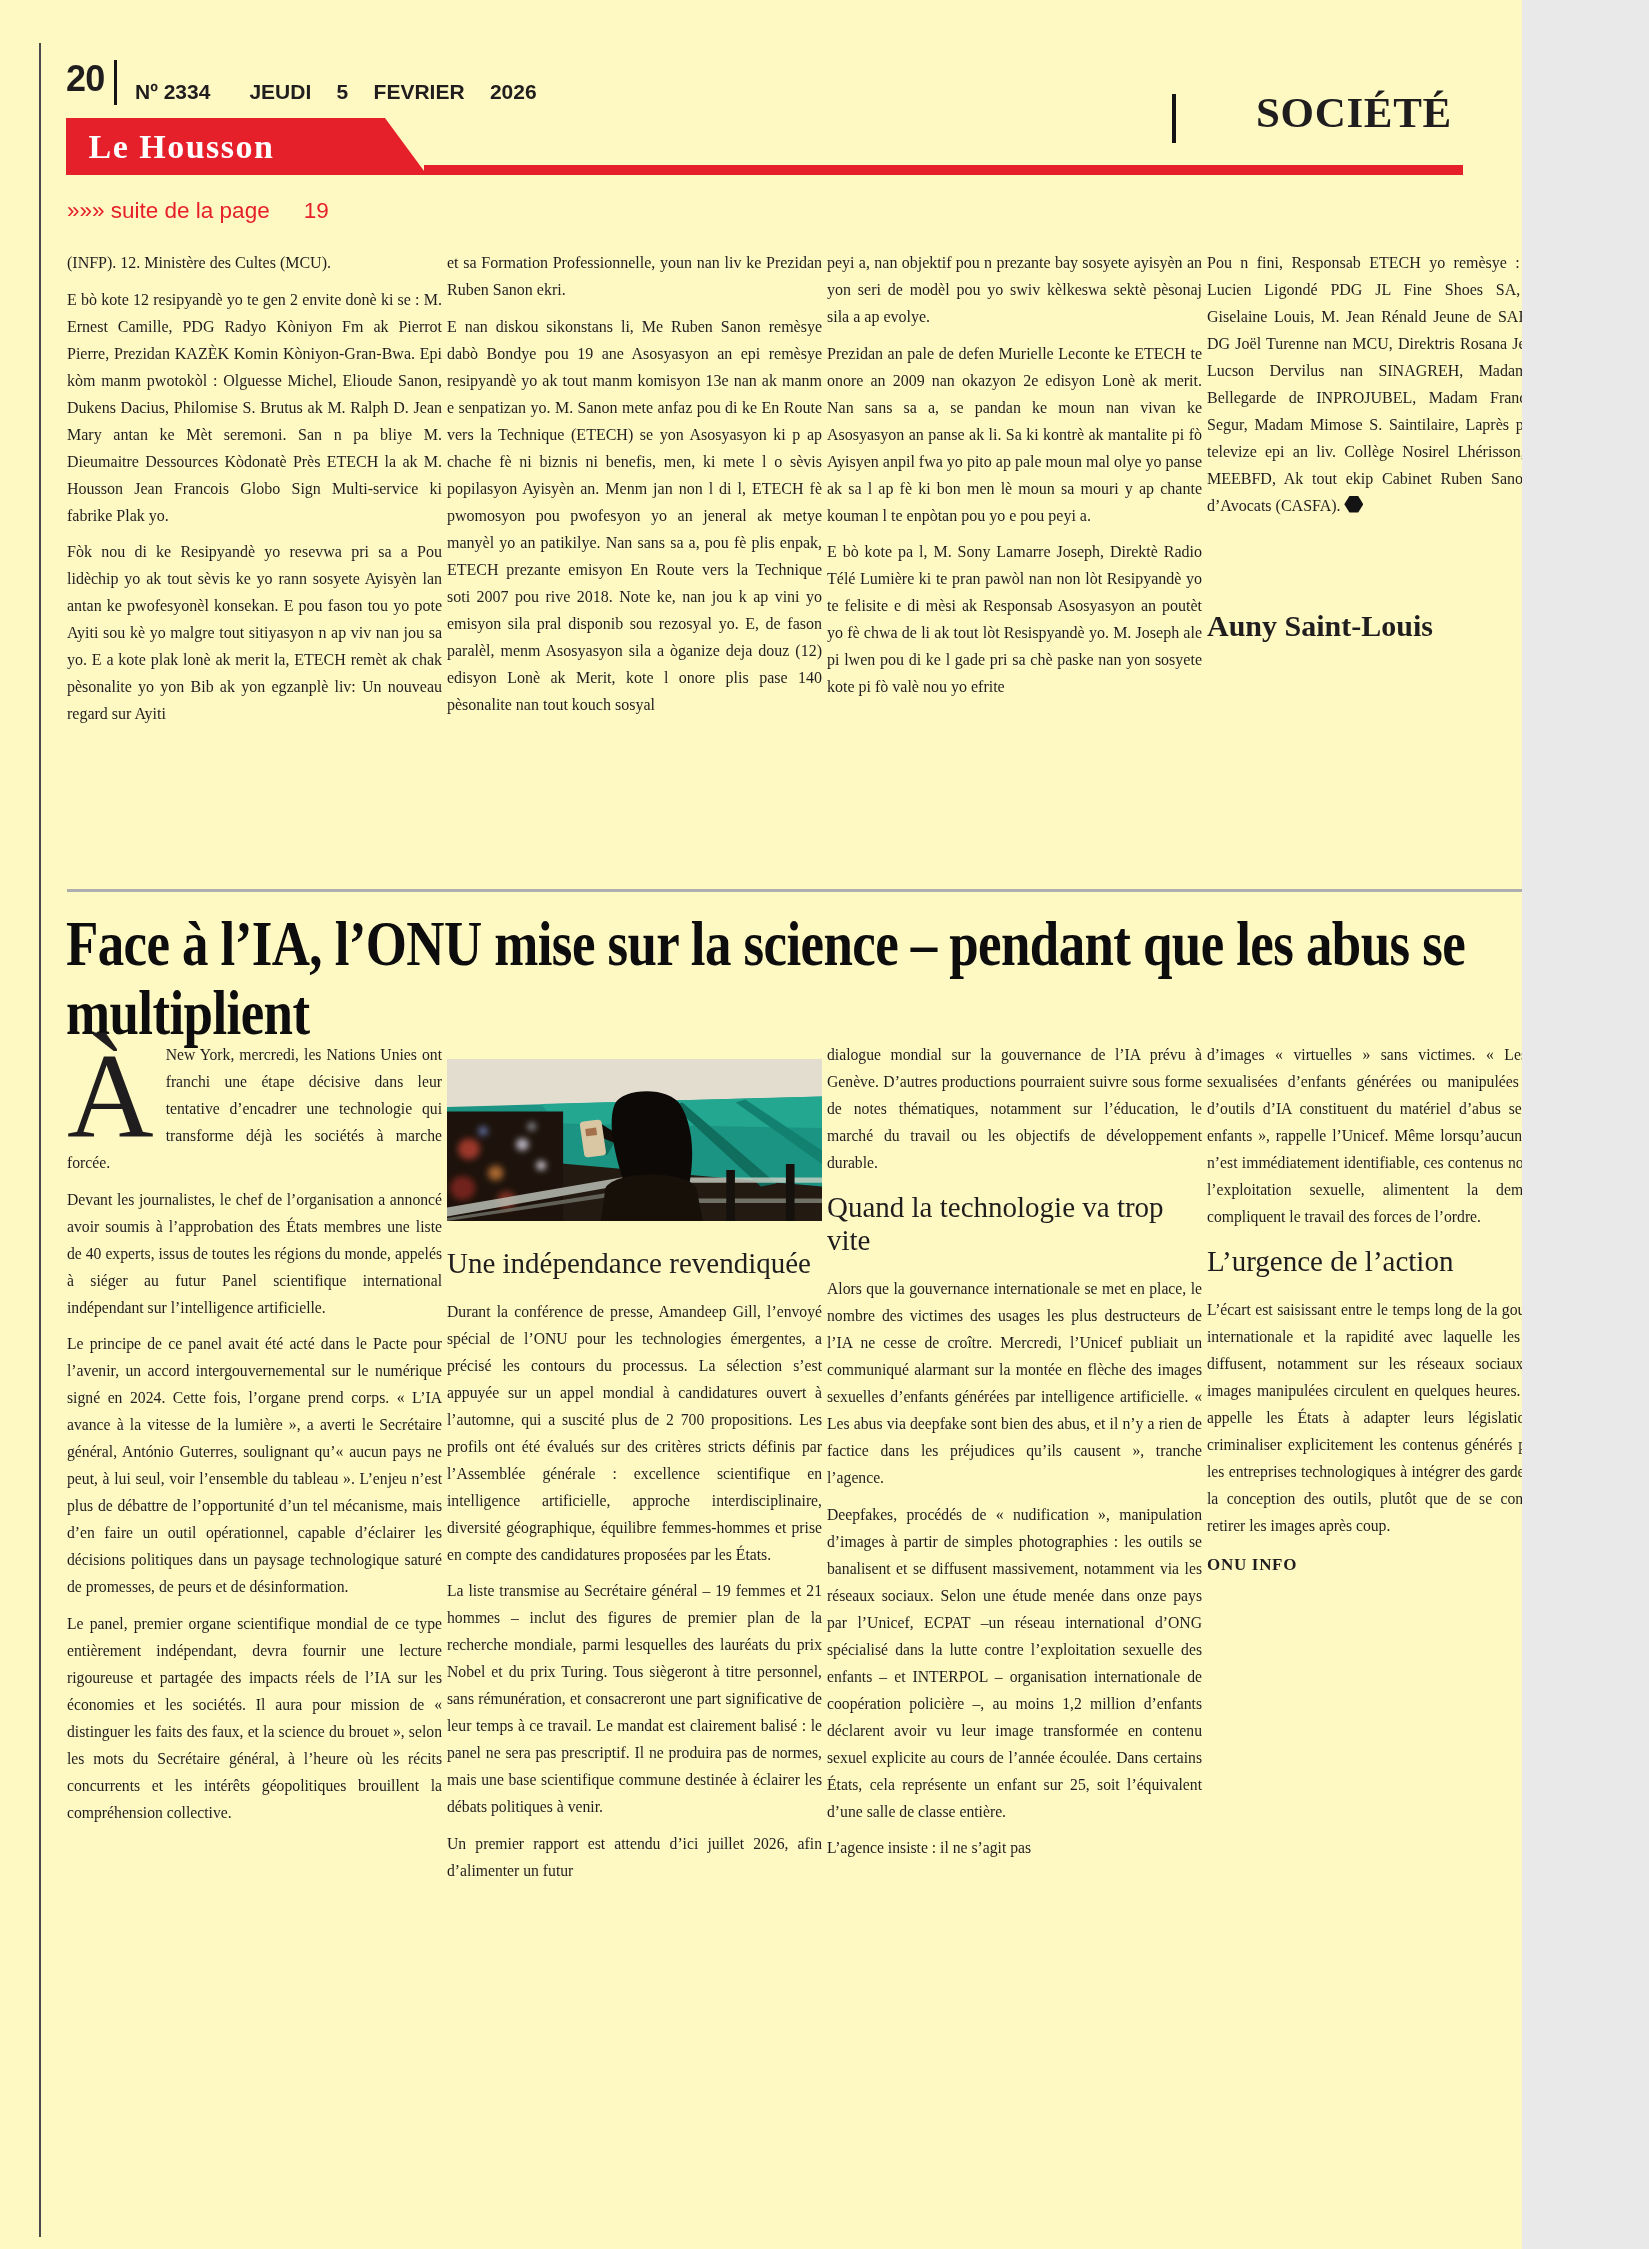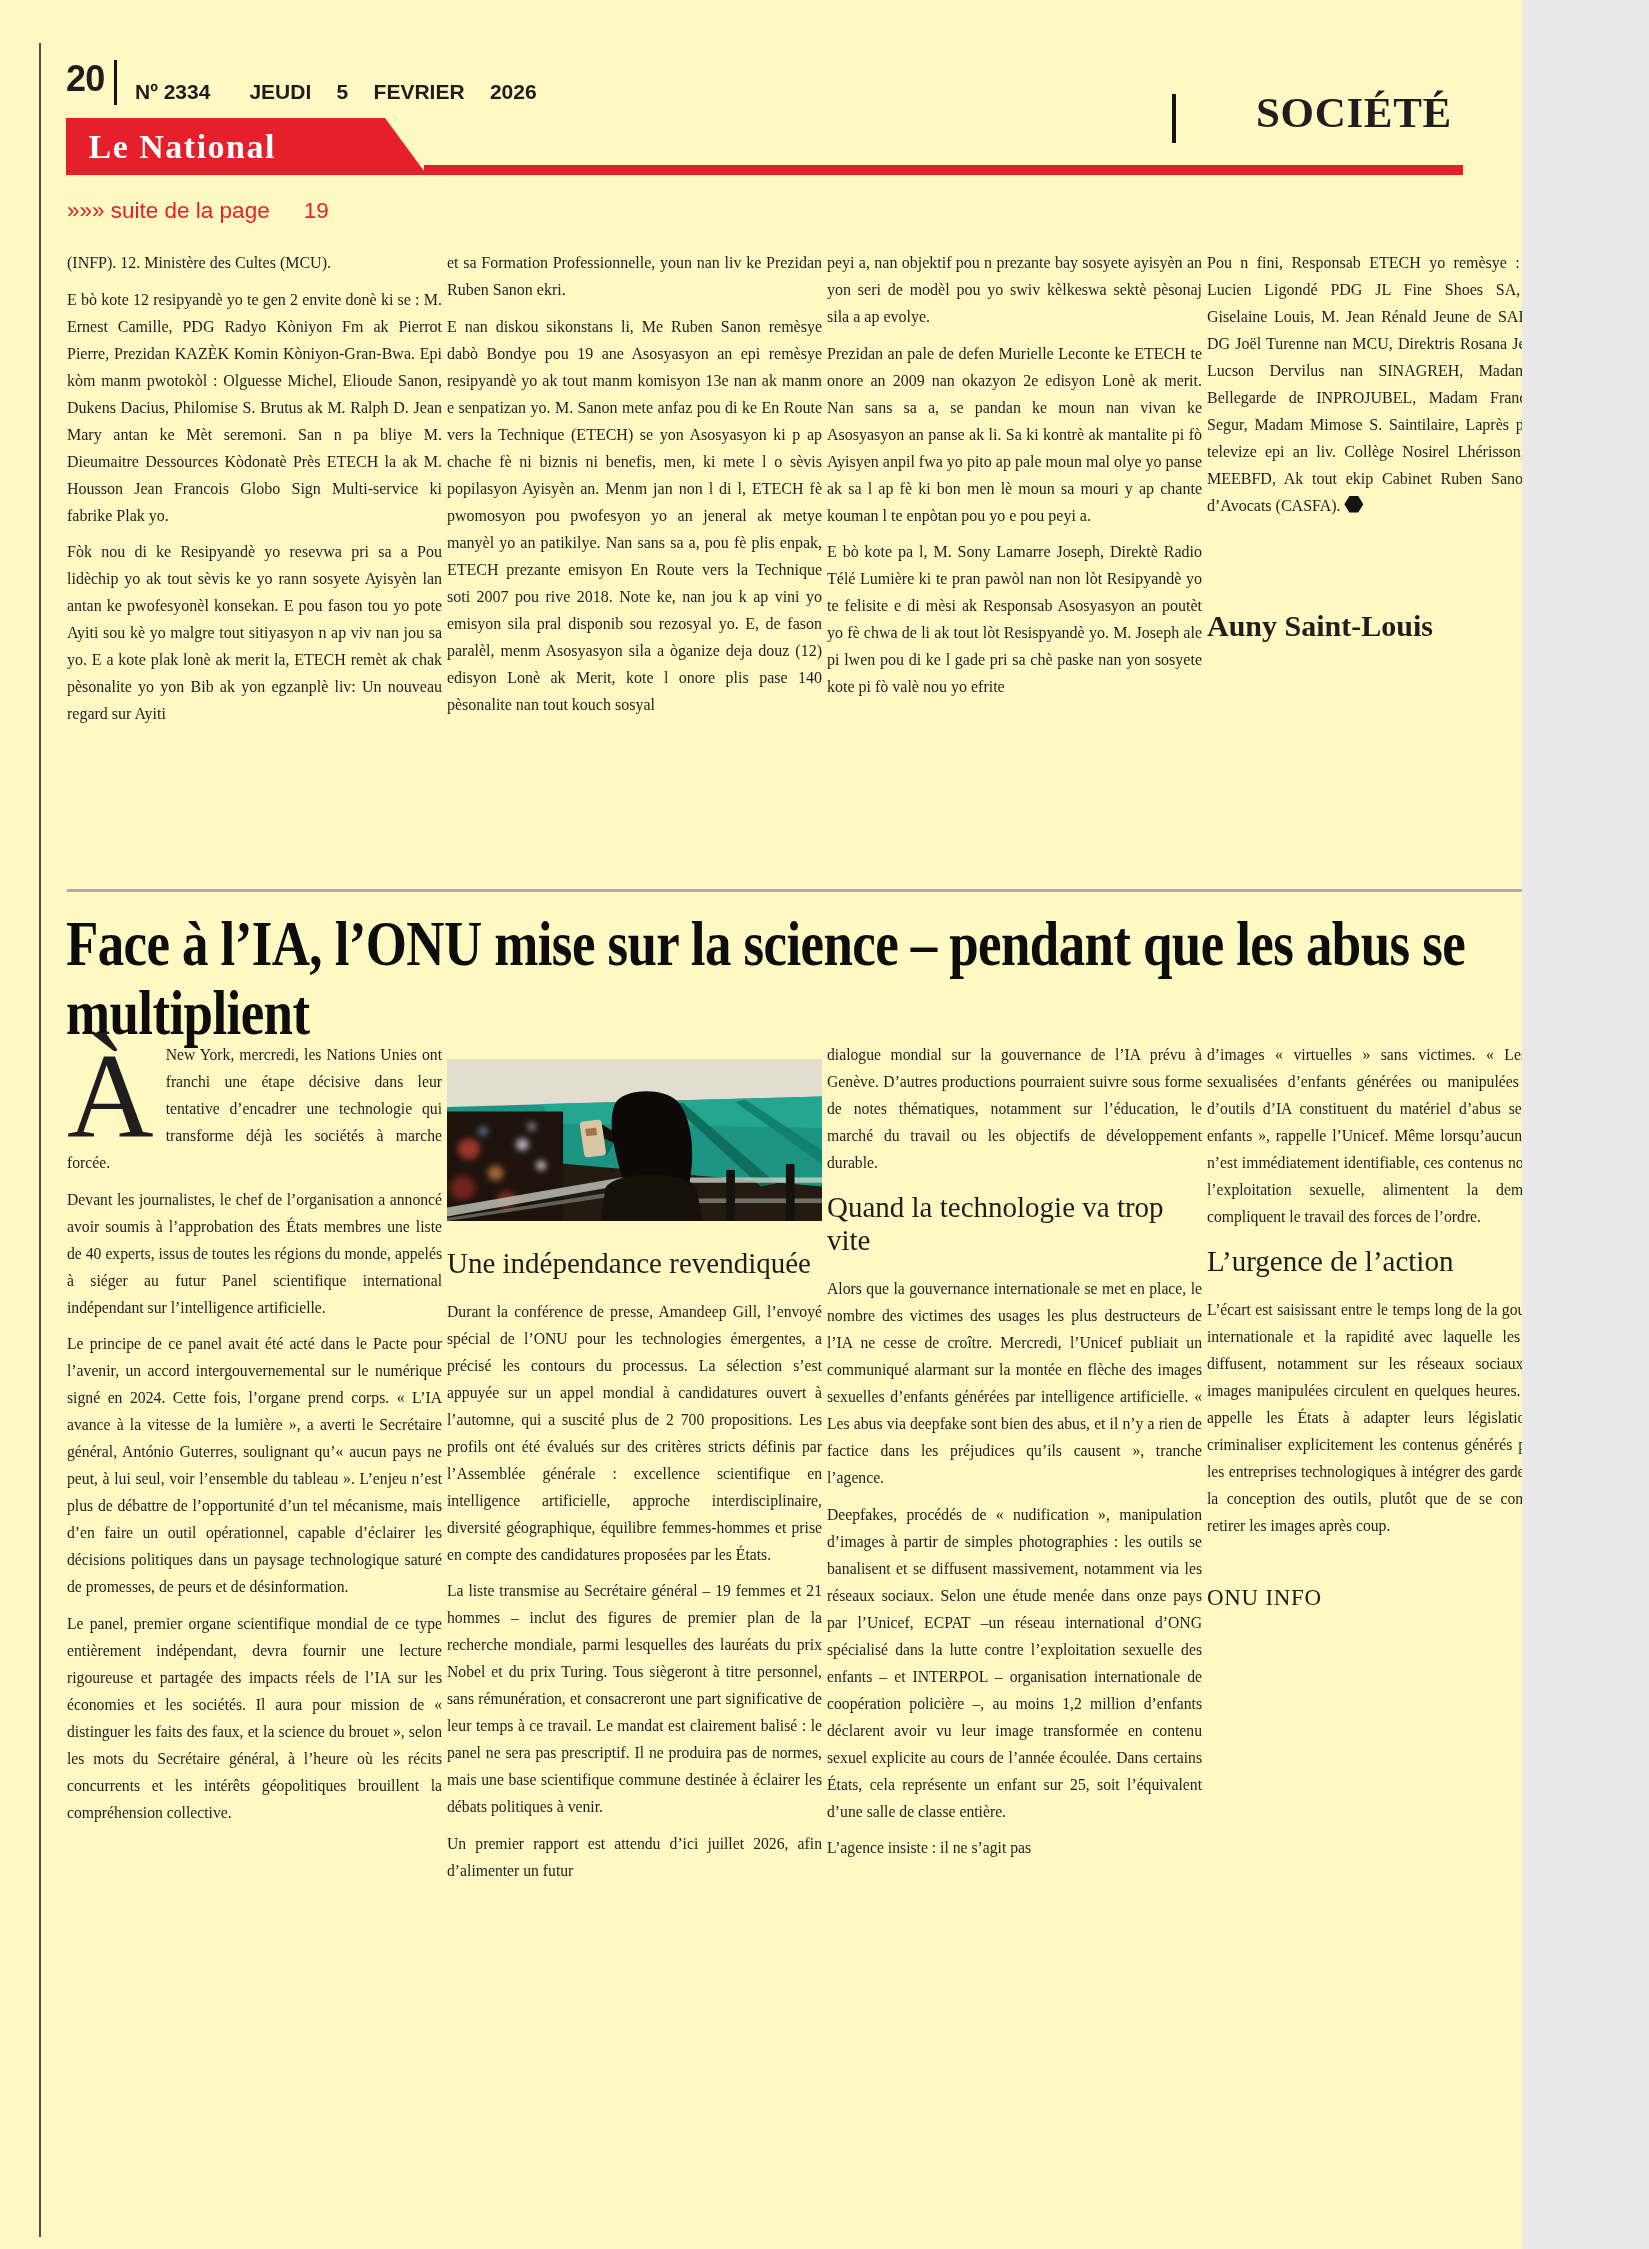--- a/index.html
+++ b/index.html
@@ -27,21 +27,21 @@
 
   
   .cols{position:absolute;left:67px;width:1515px;display:flex;gap:5px;}
   .cols .col{flex:1 1 0;min-width:0;}
   #article1{top:249px;}
   #article2{top:1041px;}
   p.body-p{margin:0 0 9.7px 0;font-size:16px;line-height:27px;text-align:justify;}
   #article2 p.body-p{font-size:15.7px;}
   h3.subhead{margin:15px 0 18px 0;font-size:29px;line-height:33px;font-weight:normal;}
   .byline{margin-top:90px;font-size:30px;font-weight:bold;}
-  .signoff{margin-top:46px;font-size:23px;font-weight:normal;letter-spacing:0.7px;}
+  .signoff{margin-top:16px;font-size:17px;font-weight:bold;letter-spacing:0.7px;}
   .dropcap{float:left;font-size:120px;line-height:87px;padding:12px 12px 0 0;}
   .endmark{display:inline-block;width:19px;height:16.5px;background:#141414;margin-left:3.7px;vertical-align:-1.5px;
            clip-path:polygon(27% 0,73% 0,100% 50%,73% 100%,27% 100%,0 50%);}
 
   .divider{position:absolute;left:67px;top:889px;width:1515px;height:3px;background:#aeaeae;}
 
   
   .headline-wrap{position:absolute;left:66px;top:910px;width:1515px;height:129px;overflow:visible;}
   .headline{width:1803px;transform:scaleX(0.84);transform-origin:left top;
             font-size:63px;line-height:69px;font-weight:bold;letter-spacing:-0.7px;color:#0e0d0d;}
@@ -59,21 +59,21 @@
 
   <div class="pagenum">20</div>
   <div class="pagenum-bar"></div>
   <div class="issue-row">
     <span class="issue-no">Nº 2334</span>
     <span class="issue-date">JEUDI 5 FEVRIER 2026</span>
   </div>
   <div class="section-bar"></div>
   <div class="section-title">SOCIÉTÉ</div>
   <div class="brand-banner">
-    <span class="brand-text">Le National</span>
+    <span class="brand-text">Le Housson</span>
   </div>
   <div class="red-line"></div>
   <div class="continuation">
     <span>»»» suite de la page</span>
     <span>19</span>
   </div>
 
   <div id="article1" class="cols">
     <div class="col">
         <p class="body-p">(INFP). 12. Ministère des Cultes (MCU).</p>

